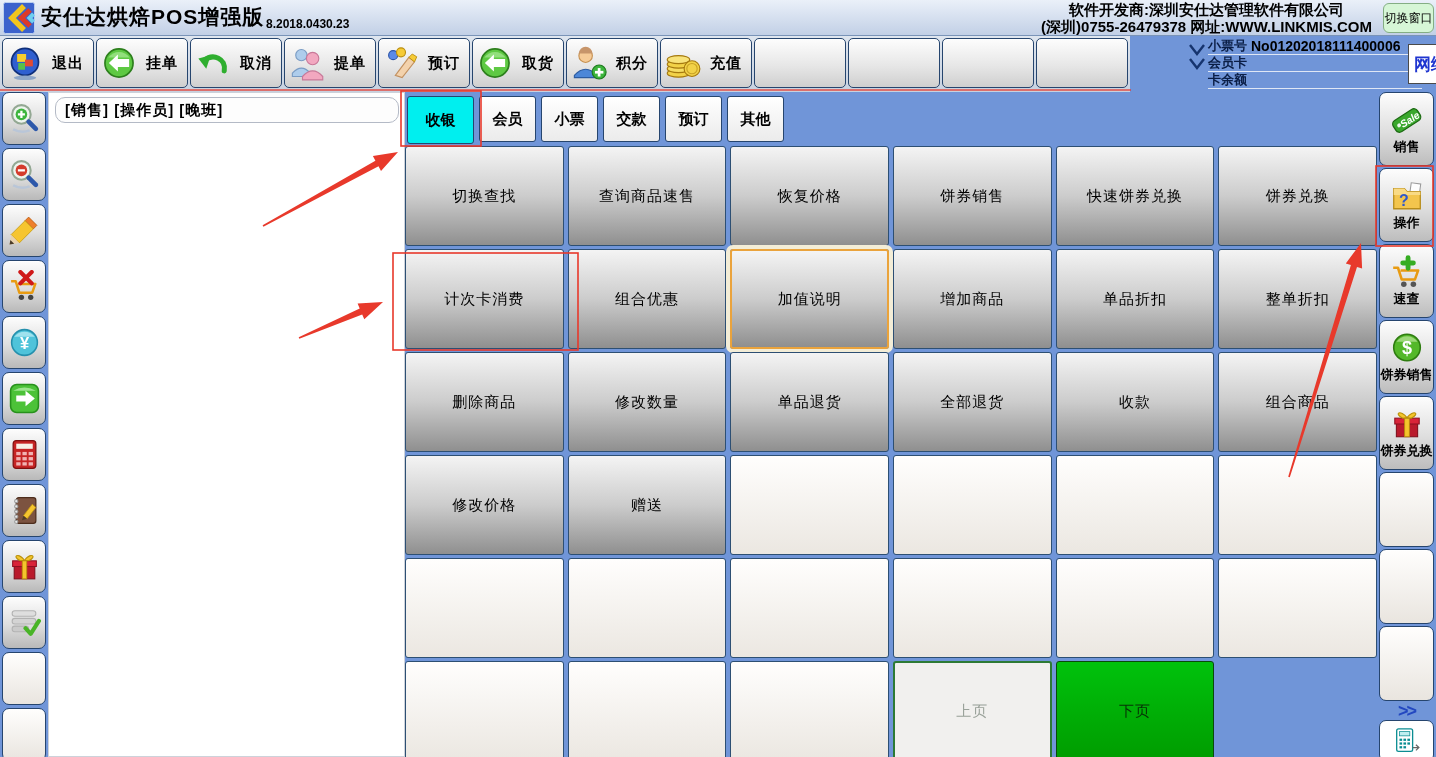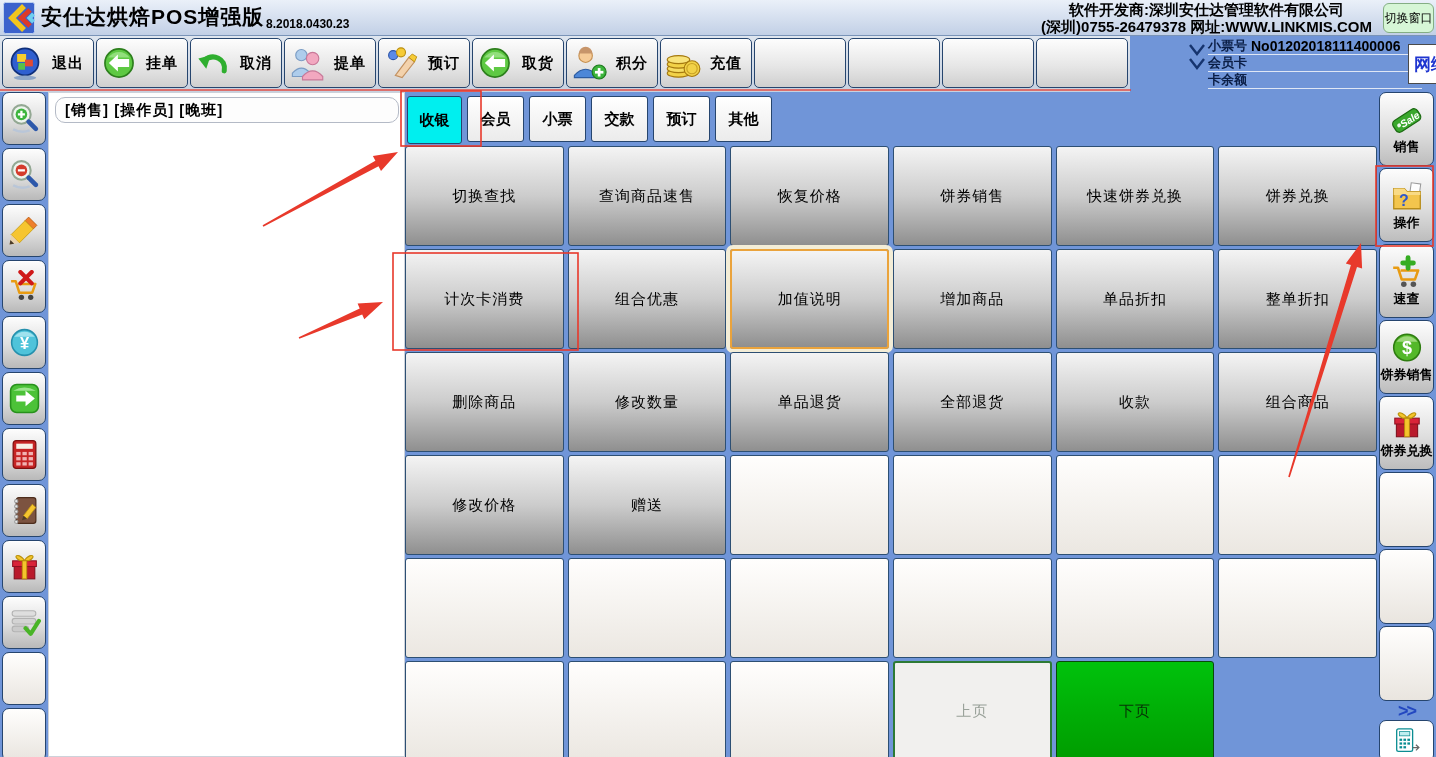--- a/index.html
+++ b/index.html
@@ -54,21 +54,21 @@
   #content { position:absolute; left:48px; top:92px; width:357px; height:665px; background:#fff; border:1px solid #cdd2da;}
   #statusbar { position:absolute; left:6px; top:4px; width:344px; height:26px;
     border:1px solid #b4bac6; border-radius:10px; background:#fdfdfd;
     font-size:15px; font-weight:bold; line-height:24px; padding-left:9px; letter-spacing:1px;}
 
   
   #tabs { position:absolute; left:407px; top:96px; height:49px; display:flex; gap:5px; z-index:3;}
   .tab { width:57px; height:46px; border:1px solid #26456e; border-radius:3px;
     background:linear-gradient(#ffffff,#ebebeb); font-size:15px; font-weight:bold;
     display:flex; align-items:center; justify-content:center; cursor:pointer;}
-  .tab.active { width:55px; height:48px; background:#00efef; }
+  .tab.active { width:67px; height:48px; background:#00efef; }
 
   
   #grid { position:absolute; left:405px; top:146px; width:972px; height:615px;
     display:grid; grid-template-columns:repeat(6,1fr); grid-auto-rows:100px; column-gap:4px; row-gap:3px;}
   .gcell { border:1px solid #2d4f73; border-radius:3px;
     background:linear-gradient(#f4f4f4,#cccccc 50%,#8f8f8f);
     display:flex; align-items:center; justify-content:center;
     font-size:15px; letter-spacing:1px; cursor:pointer;}
   .gcell.empty { background:linear-gradient(#fffefd,#ebe7e1); }
   .gcell.hl { border:2px solid #eaa33c; box-shadow:0 0 0 4px #f3edd7; }

